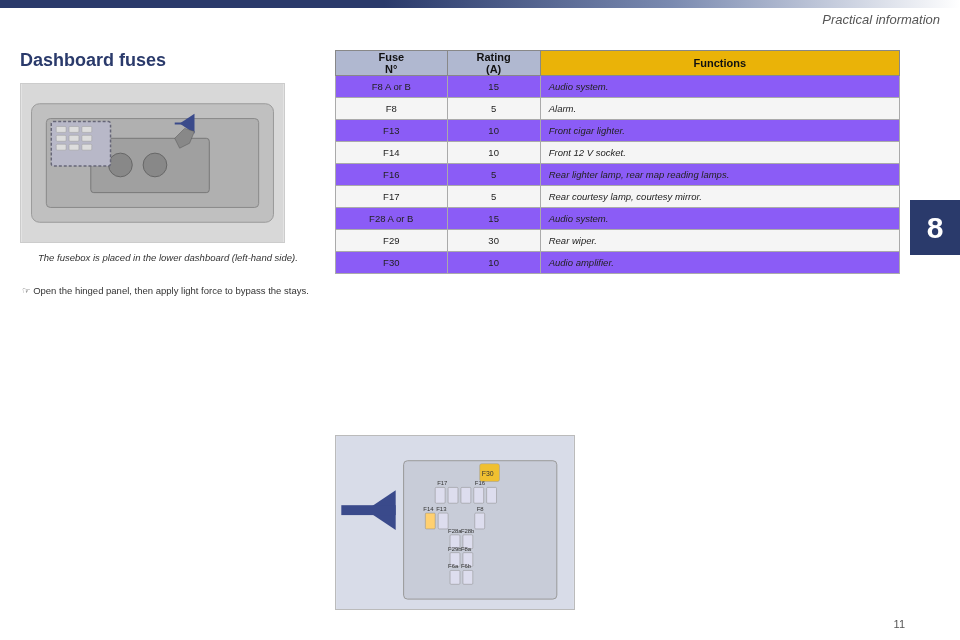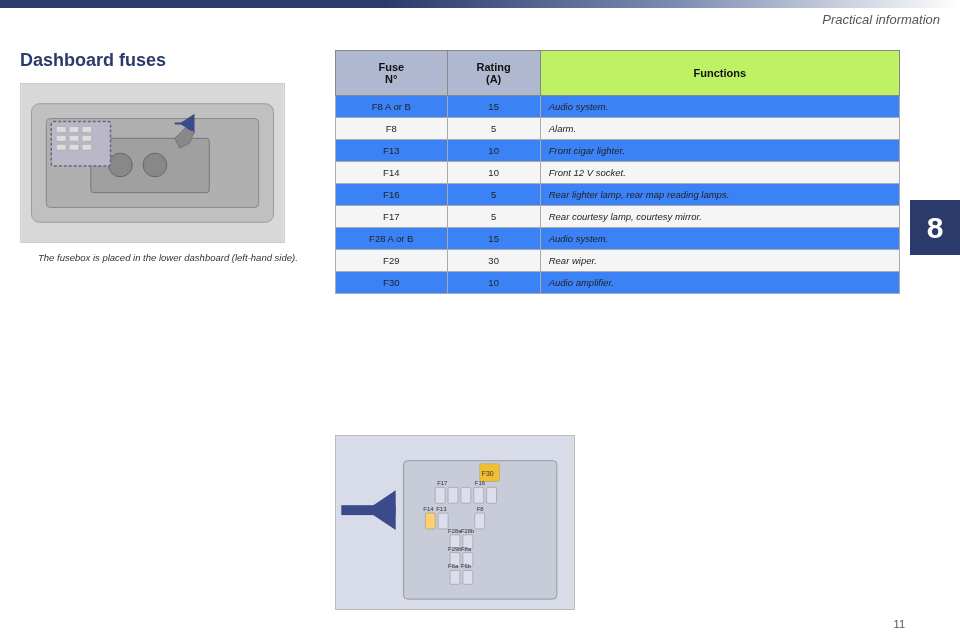--- a/index.html
+++ b/index.html
@@ -113,33 +113,33 @@
       border-collapse: collapse;
       font-size: 10px;
     }
 
     table.fuse-table thead tr {
       background: #b0b8d0;
     }
 
     table.fuse-table thead th {
       border: 1px solid #888;
-      padding: 10px 8px;
+      padding: 0 8px;
       text-align: center;
       font-weight: bold;
       color: #111;
       font-size: 11px;
     }
 
     table.fuse-table thead th.functions-col {
-      background: #bef264;
+      background: #eab308;
     }
 
     table.fuse-table tbody tr {
-      background: #3b82f6;
+      background: #8b5cf6;
     }
 
     table.fuse-table tbody tr:nth-child(even) {
       background: #f5f5f5;
     }
 
     table.fuse-table tbody td {
       border: 1px solid #aaa;
       padding: 5px 8px;
       text-align: center;
@@ -235,20 +235,24 @@
 
       <path d="M155,55 L165,45 L175,48 L170,60 L160,65 Z" fill="#888" stroke="#555" stroke-width="0.5"></path>
     </svg>
   </div>
 
   <div class="image-caption">
     <span>The fusebox is placed in the lower dashboard
 (left-hand side).</span>
   </div>
 
+  <div class="access-instruction">
+    <span>Open the hinged panel, then apply light
+force to bypass the stays.</span>
+  </div>
 </div>
 
 <div class="table-container">
   <table class="fuse-table">
     <thead>
       <tr>
         <th>Fuse<br>N°</th>
         <th>Rating<br>(A)</th>
         <th class="functions-col">Functions</th>
       </tr>

